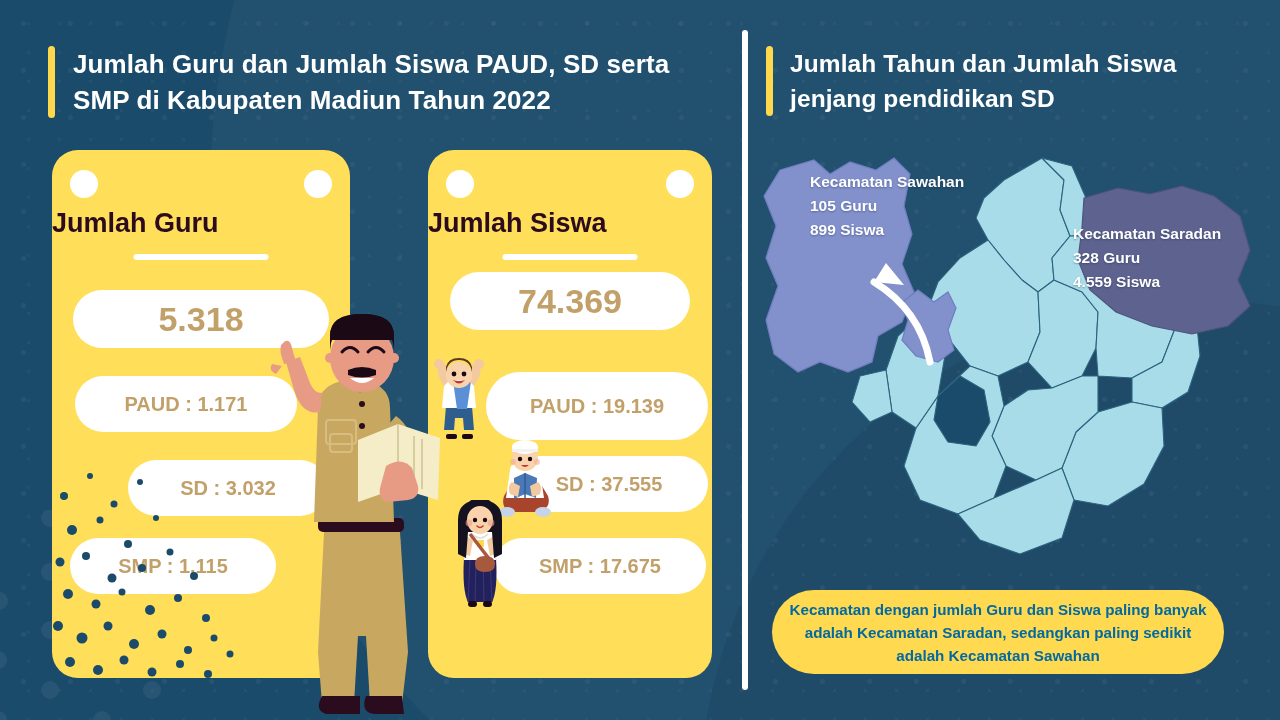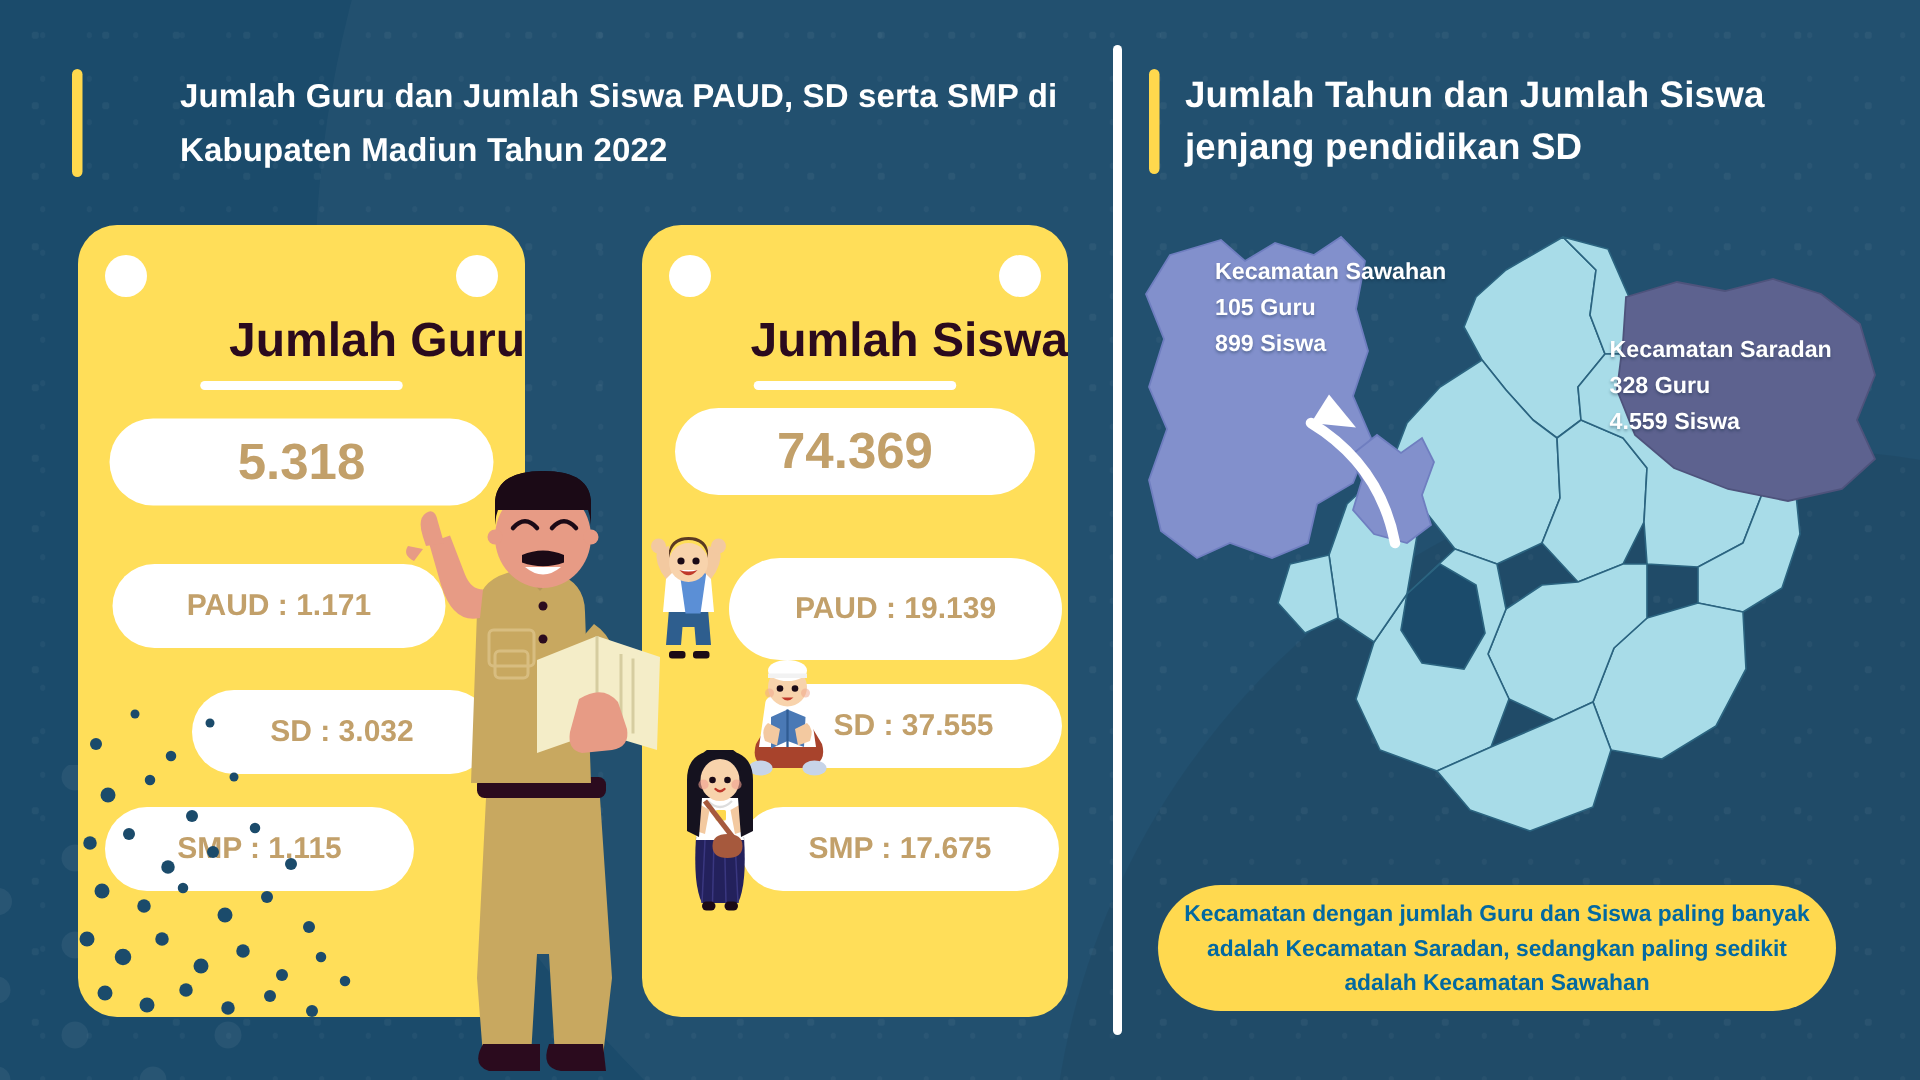--- a/index.html
+++ b/index.html
@@ -56,21 +56,21 @@
     background: #ffd84d;
     flex: 0 0 auto;
   }
   .title-text {
     color: #ffffff;
     font-weight: bold;
     letter-spacing: 0.1px;
   }
   #title-left  { left: 48px; top: 46px; width: 680px; }
   #title-left .title-bar { height: 72px; margin-right: 18px; }
-  #title-left .title-text { font-size: 22px; line-height: 36px; margin-left: 47px; }
+  #title-left .title-text { font-size: 26px; line-height: 36px; }
 
   #title-right { left: 766px; top: 46px; width: 470px; }
   #title-right .title-bar { height: 70px; margin-right: 17px; }
   #title-right .title-text { font-size: 24.5px; line-height: 35px; }
 
   
   .stat-card {
     position: absolute;
     background: #ffde59;
     border-radius: 26px;
@@ -83,24 +83,24 @@
     position: absolute; top: 20px;
     width: 28px; height: 28px;
     border-radius: 50%;
     background: #ffffff;
   }
   .hole-l { left: 18px; }
   .hole-r { right: 18px; }
 
   .card-title {
     position: absolute; left: 0; right: 0; top: 58px;
-    text-align: right;
+    text-align: left;
     color: #2b0b1e;
     font-weight: bold;
-    font-size: 32px;
+    font-size: 27px;
   }
   .card-rule {
     position: absolute; top: 104px; left: 50%;
     transform: translateX(-50%);
     width: 135px; height: 6px;
     background: #ffffff; border-radius: 3px;
   }
 
   .pill {
     position: absolute;
@@ -108,21 +108,21 @@
     border-radius: 36px;
     display: flex; align-items: center; justify-content: center;
     color: #c2a06a;
     font-weight: bold;
     white-space: nowrap;
   }
   .pill-big { font-size: 34px; }
   .pill-sm  { font-size: 20px; }
 
   
-  #guru-total { left: 21px;  top: 129px; width: 256px; height: 58px; }
+  #guru-total { left: 21px;  top: 140px; width: 256px; height: 58px; }
   #guru-paud  { left: 23px;  top: 226px; width: 222px; height: 56px; }
   #guru-sd    { left: 76px;  top: 310px; width: 200px; height: 56px; }
   #guru-smp   { left: 18px;  top: 388px; width: 206px; height: 56px; }
 
   
   #siswa-total { left: 22px; top: 122px; width: 240px; height: 58px; }
   #siswa-paud  { left: 58px; top: 222px; width: 222px; height: 68px; }
   #siswa-sd    { left: 82px; top: 306px; width: 198px; height: 56px; }
   #siswa-smp   { left: 66px; top: 388px; width: 212px; height: 56px; }
 

